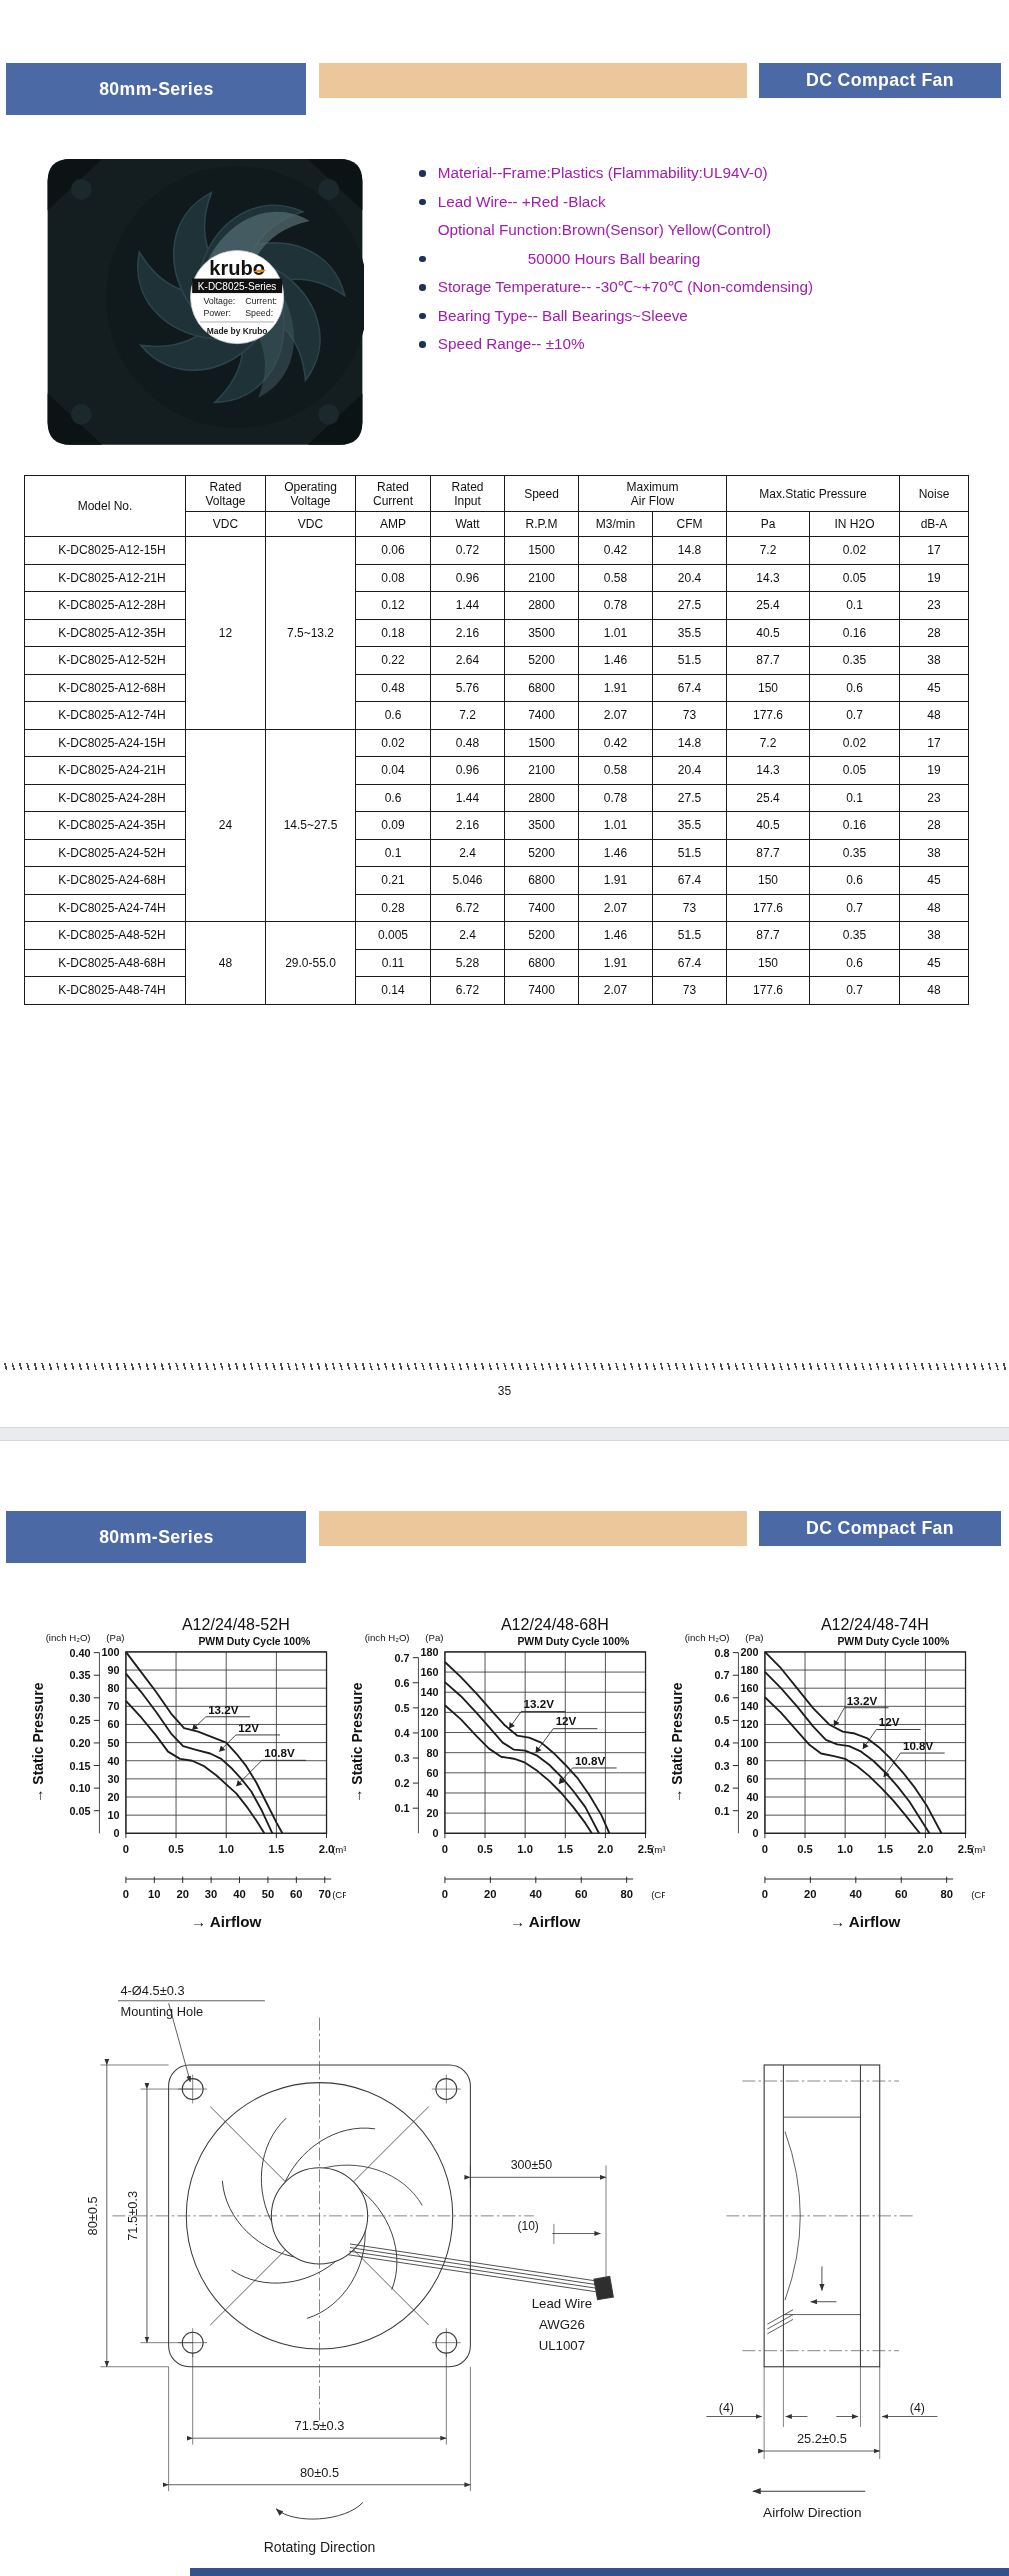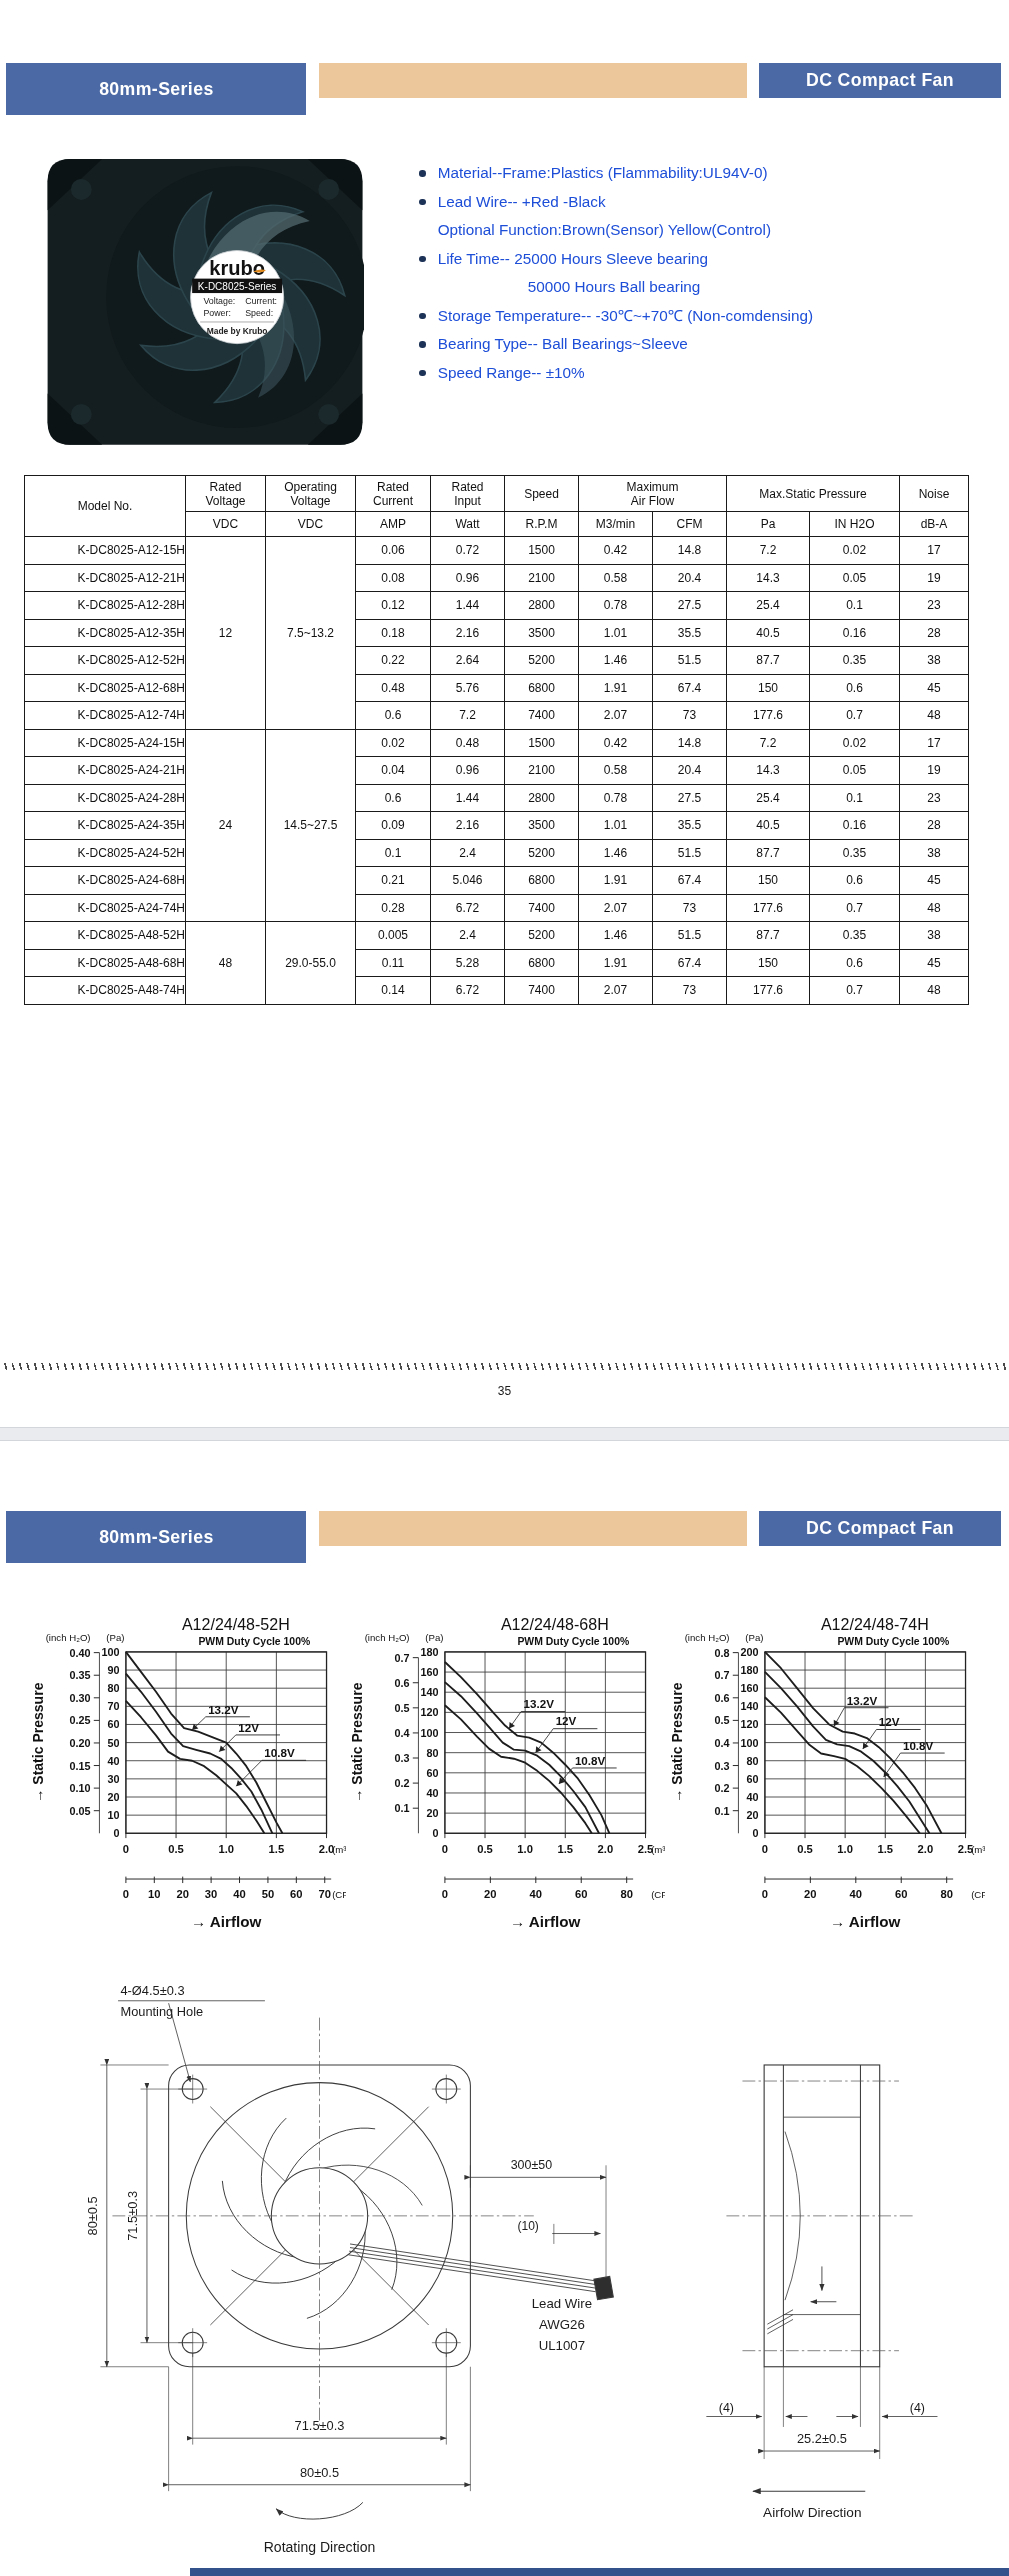--- a/index.html
+++ b/index.html
@@ -5,33 +5,33 @@
   html,body{margin:0;padding:0;background:#fff;}
   #page{position:relative;width:1009px;height:2576px;background:#ffffff;font-family:"Liberation Sans",sans-serif;overflow:hidden;}
   .hdr{position:absolute;height:35px;}
   .hdr .bar-left{position:absolute;left:6.4px;top:0;width:300px;height:52px;background:#4b6aa5;color:#fff;
     font-size:17.7px;font-weight:bold;display:flex;align-items:center;justify-content:center;letter-spacing:0.4px;}
   .hdr .bar-mid{position:absolute;left:319px;top:0;width:428px;height:35px;background:#edc79c;}
   .hdr .bar-right{position:absolute;left:759px;top:0;width:242px;height:35px;background:#4b6aa5;color:#fff;
     font-size:17.7px;font-weight:bold;display:flex;align-items:center;justify-content:center;letter-spacing:0.4px;}
   #photo{position:absolute;left:46px;top:154px;width:318px;height:295px;}
   #features{position:absolute;left:416px;top:159px;width:591px;list-style:none;margin:0;padding:0;
-    color:#1d4ed8;font-size:15.3px;line-height:28.5px;}
+    color:#a21caf;font-size:15.3px;line-height:28.5px;}
   #features li{position:relative;padding-left:21.7px;}
   #features li::before{content:"";position:absolute;left:3.2px;top:11.2px;width:6.4px;height:6.4px;border-radius:50%;background:#1d3257;}
   #features li .l2{padding-left:0;}
   #features li.deep .l2{padding-left:90px;}
   #spec-table{position:absolute;left:24px;top:475px;border-collapse:collapse;table-layout:fixed;width:944px;
     font-size:12px;color:#111;}
   #spec-table th,#spec-table td{border:0.8px solid #1a1a1a;text-align:center;padding:0;}
   #spec-table thead th{font-weight:normal;font-size:12px;}
   #spec-table .r1 th{height:35px;}
   #spec-table .r2 th{height:24px;}
   #spec-table tbody td{height:26.5px;}
-  #spec-table td.model{text-align:right;padding-left:14px;}
+  #spec-table td.model{text-align:center;padding-left:14px;}
   #spec-table{border:1.6px solid #1a1a1a;}
   #spec-table tr.gstart td{border-top:1.6px solid #1a1a1a;}
   #perforation{position:absolute;left:0;top:1363px;width:1009px;height:7.2px;
     background:repeating-linear-gradient(75deg,transparent 0 5.6px,#4a4a4a 5.6px 7.2px);}
   #page-number{position:absolute;left:0;top:1384px;width:1009px;text-align:center;font-size:12px;color:#1a1a1a;}
   #page-gap{position:absolute;left:0;top:1427px;width:1009px;height:12px;background:#e9ebee;
     border-top:0.8px solid #d3d6da;border-bottom:0.8px solid #d3d6da;}
   #charts{position:absolute;left:30.5px;top:1615px;width:960px;display:flex;gap:4.8px;}
   .chart{width:315px;height:321px;}
   #drawing{position:absolute;left:0;top:1947px;}
@@ -96,21 +96,20 @@
 
   <ul id="features">
     <li>
       <div class="l1">Material--Frame:Plastics (Flammability:UL94V-0)</div>
     </li>
     <li>
       <div class="l1">Lead Wire-- +Red -Black</div>
       <div class="l2">Optional Function:Brown(Sensor) Yellow(Control)</div>
     </li>
     <li class="deep">
-      <div class="l1">Life Time-- 25000 Hours Sleeve bearing</div>
       <div class="l2">50000 Hours Ball bearing</div>
     </li>
     <li>
       <div class="l1">Storage Temperature--  -30℃~+70℃ (Non-comdensing)</div>
     </li>
     <li>
       <div class="l1">Bearing Type-- Ball Bearings~Sleeve</div>
     </li>
     <li>
       <div class="l1">Speed Range-- ±10%</div>

